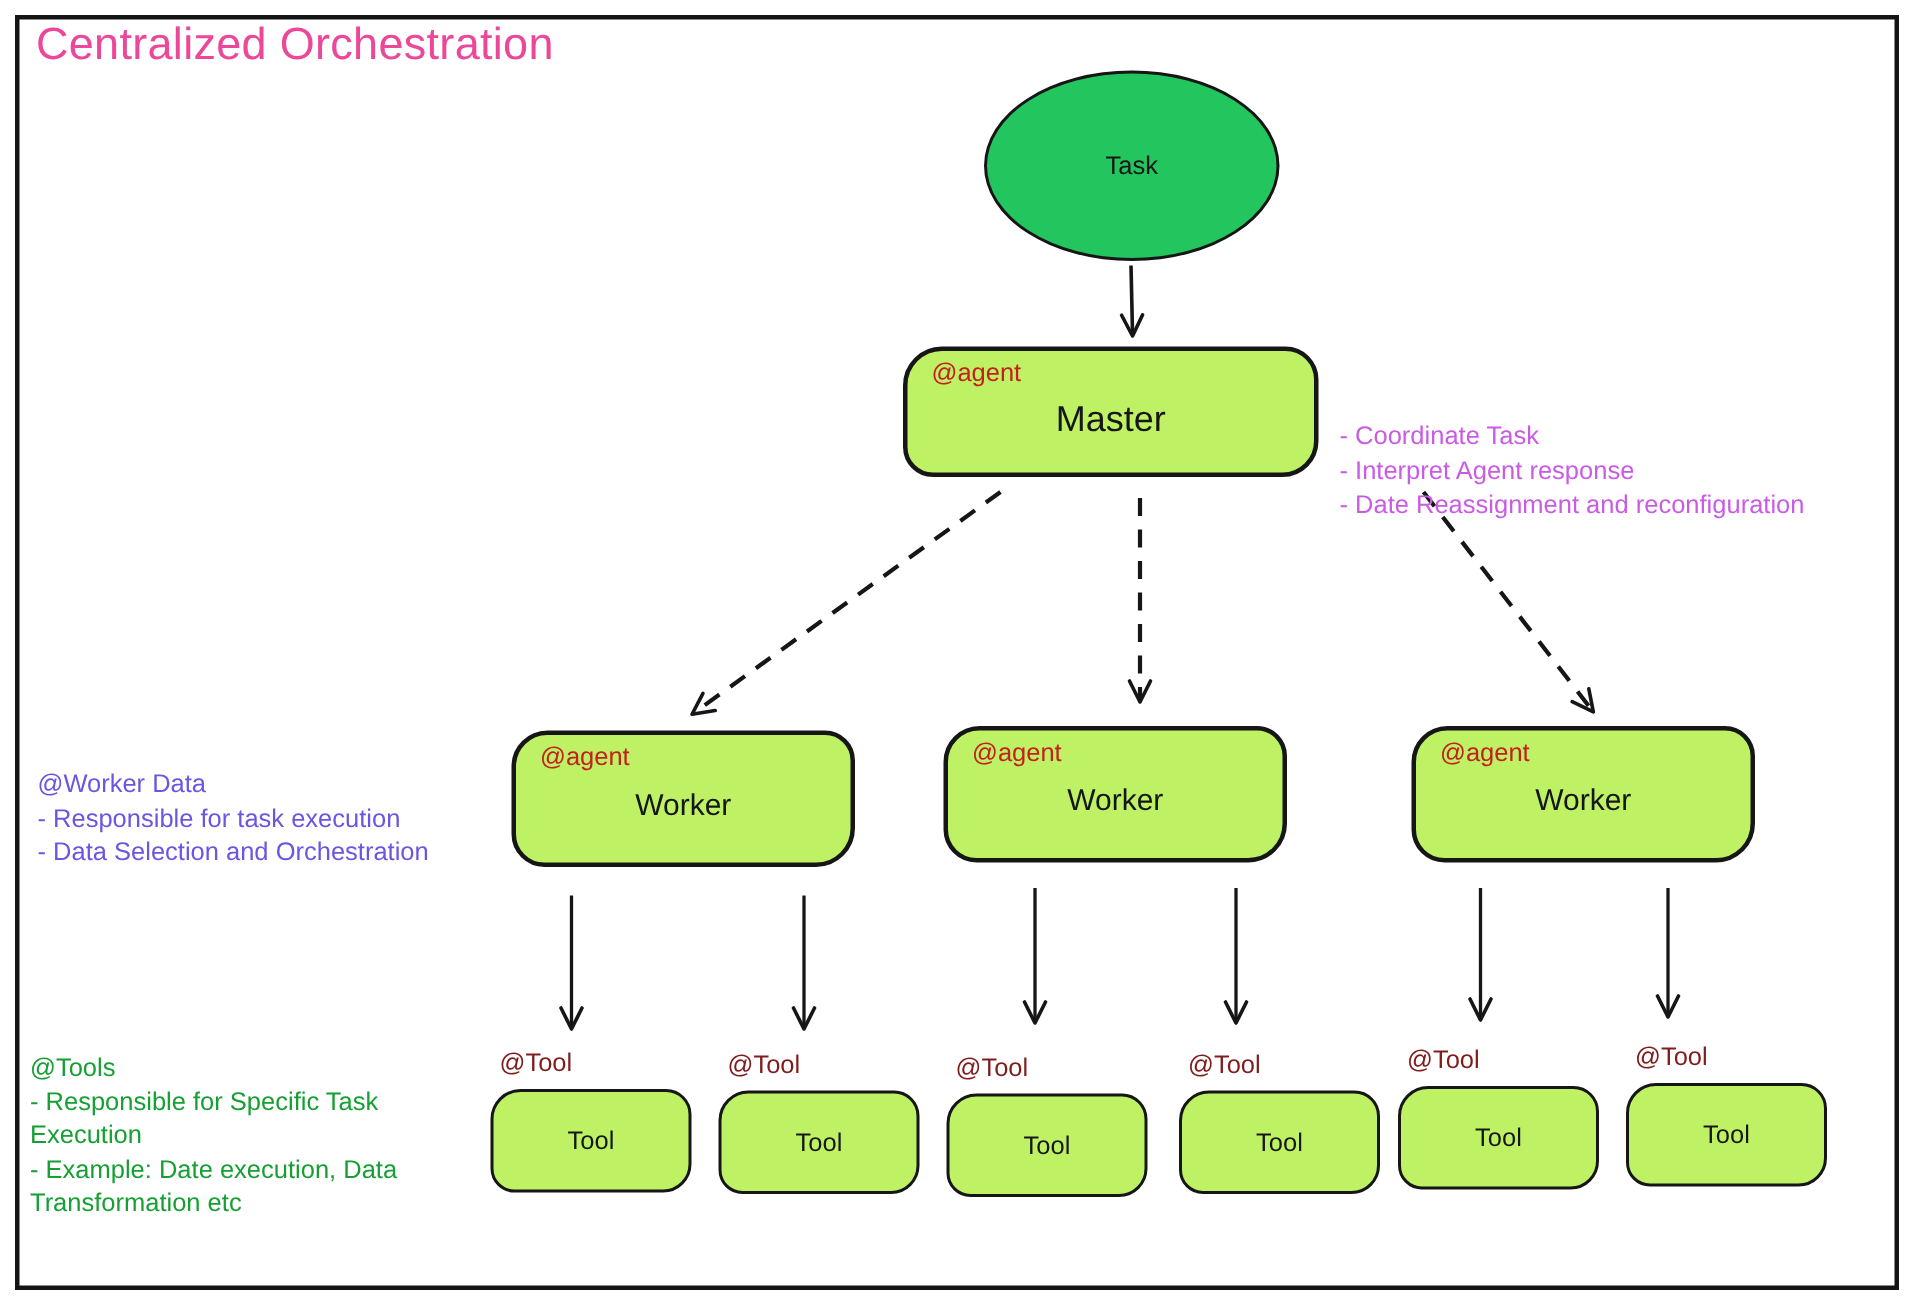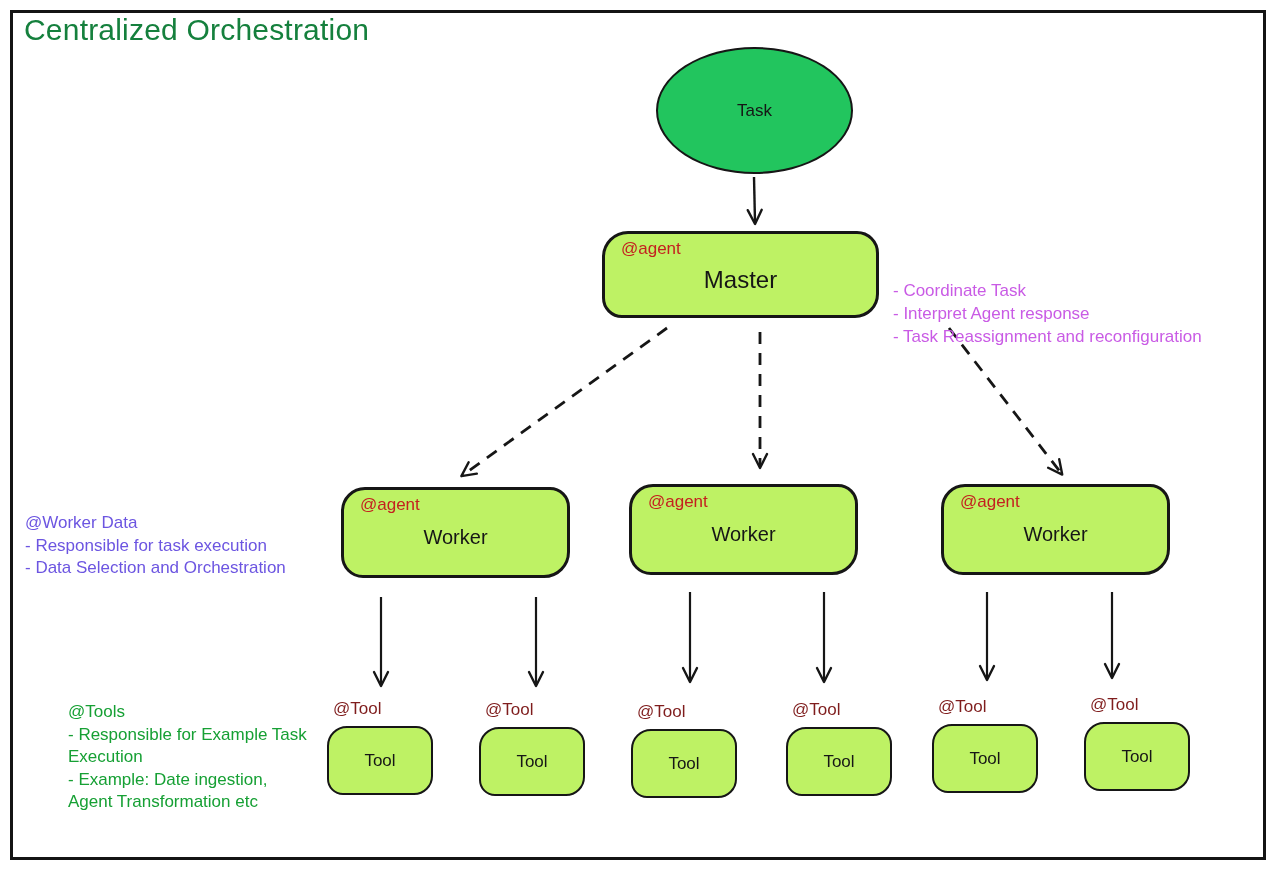--- a/index.html
+++ b/index.html
@@ -21,21 +21,21 @@
     border: 3px solid #141414;
     background: transparent;
   }
 
   .title {
     position: absolute;
     left: 24px; top: 13px;
     font-size: 30px;
     font-weight: 500;
     letter-spacing: 0.2px;
-    color: #15803d;
+    color: #ec4899;
     white-space: nowrap;
   }
 
   svg.connectors {
     position: absolute;
     left: 0; top: 0;
     width: 1280px; height: 871px;
     pointer-events: none;
   }
 
@@ -69,39 +69,39 @@
   }
   .node.master .label { font-size: 24px; color: #161616; margin-top: 10px; }
 
   .node.worker { width: 229px; height: 91px; border-radius: 24px 20px 26px 22px; }
   .node.worker .label { font-size: 20px; color: #161616; margin-top: 10px; }
   .node.worker.w1 { left: 341px; top: 487px; }
   .node.worker.w2 { left: 629px; top: 484px; }
   .node.worker.w3 { left: 941px; top: 484px; }
 
   .node.tool {
-    width: 106px; height: 69px;
+    width: 134px; height: 69px;
     border: 2.6px solid #161616;
     border-radius: 20px 17px 19px 16px;
   }
   .node.tool .label { font-size: 17px; color: #161616; }
   .tool-tag {
     position: absolute;
     font-size: 17px;
     color: #7f1d1d;
     white-space: nowrap;
   }
 
   .note { position: absolute; font-size: 17px; }
   .note div { line-height: 23px; }
   .note.master-notes { left: 893px; top: 251px; color: #C95BE5; white-space: nowrap; margin-top: 28px; }
   .note.worker-notes { left: 25px; top: 512px; color: #6C55E1; white-space: nowrap; line-height: 22.5px; }
   .note.worker-notes div { line-height: 22.5px; }
   .note.tool-notes  { left: 20px; top: 701px; color: #16A034; width: 294px; }
-  .note.tool-notes div { line-height: 22.5px; margin-left: 48px; }
+  .note.tool-notes div { line-height: 22.5px; }
 </style>
 </head>
 <body>
 
 <div class="canvas">
 
   <div class="frame"></div>
 
   <div class="title">Centralized Orchestration</div>
 
@@ -131,21 +131,21 @@
   </div>
 
   <div class="node master">
     <span class="tag">@agent</span>
     <span class="label">Master</span>
   </div>
 
   <div class="note master-notes">
     <div>- Coordinate Task</div>
     <div>- Interpret Agent response</div>
-    <div>- Task Reassignment and reconfiguration</div>
+    <div>- Date Reassignment and reconfiguration</div>
   </div>
 
   <div class="node worker w1">
     <span class="tag">@agent</span>
     <span class="label">Worker</span>
   </div>
   <div class="node worker w2">
     <span class="tag">@agent</span>
     <span class="label">Worker</span>
   </div>
@@ -181,17 +181,17 @@
   </div>
   <div class="node tool" style="left:932px; top:724px;">
     <span class="label">Tool</span>
   </div>
   <div class="node tool" style="left:1084px; top:722px;">
     <span class="label">Tool</span>
   </div>
 
   <div class="note tool-notes">
     <div>@Tools</div>
-    <div>- Responsible for Example Task Execution</div>
-    <div>- Example: Date ingestion, Agent Transformation etc</div>
+    <div>- Responsible for Specific Task Execution</div>
+    <div>- Example: Date execution, Data Transformation etc</div>
   </div>
 
 </div>
 
 </body></html>

